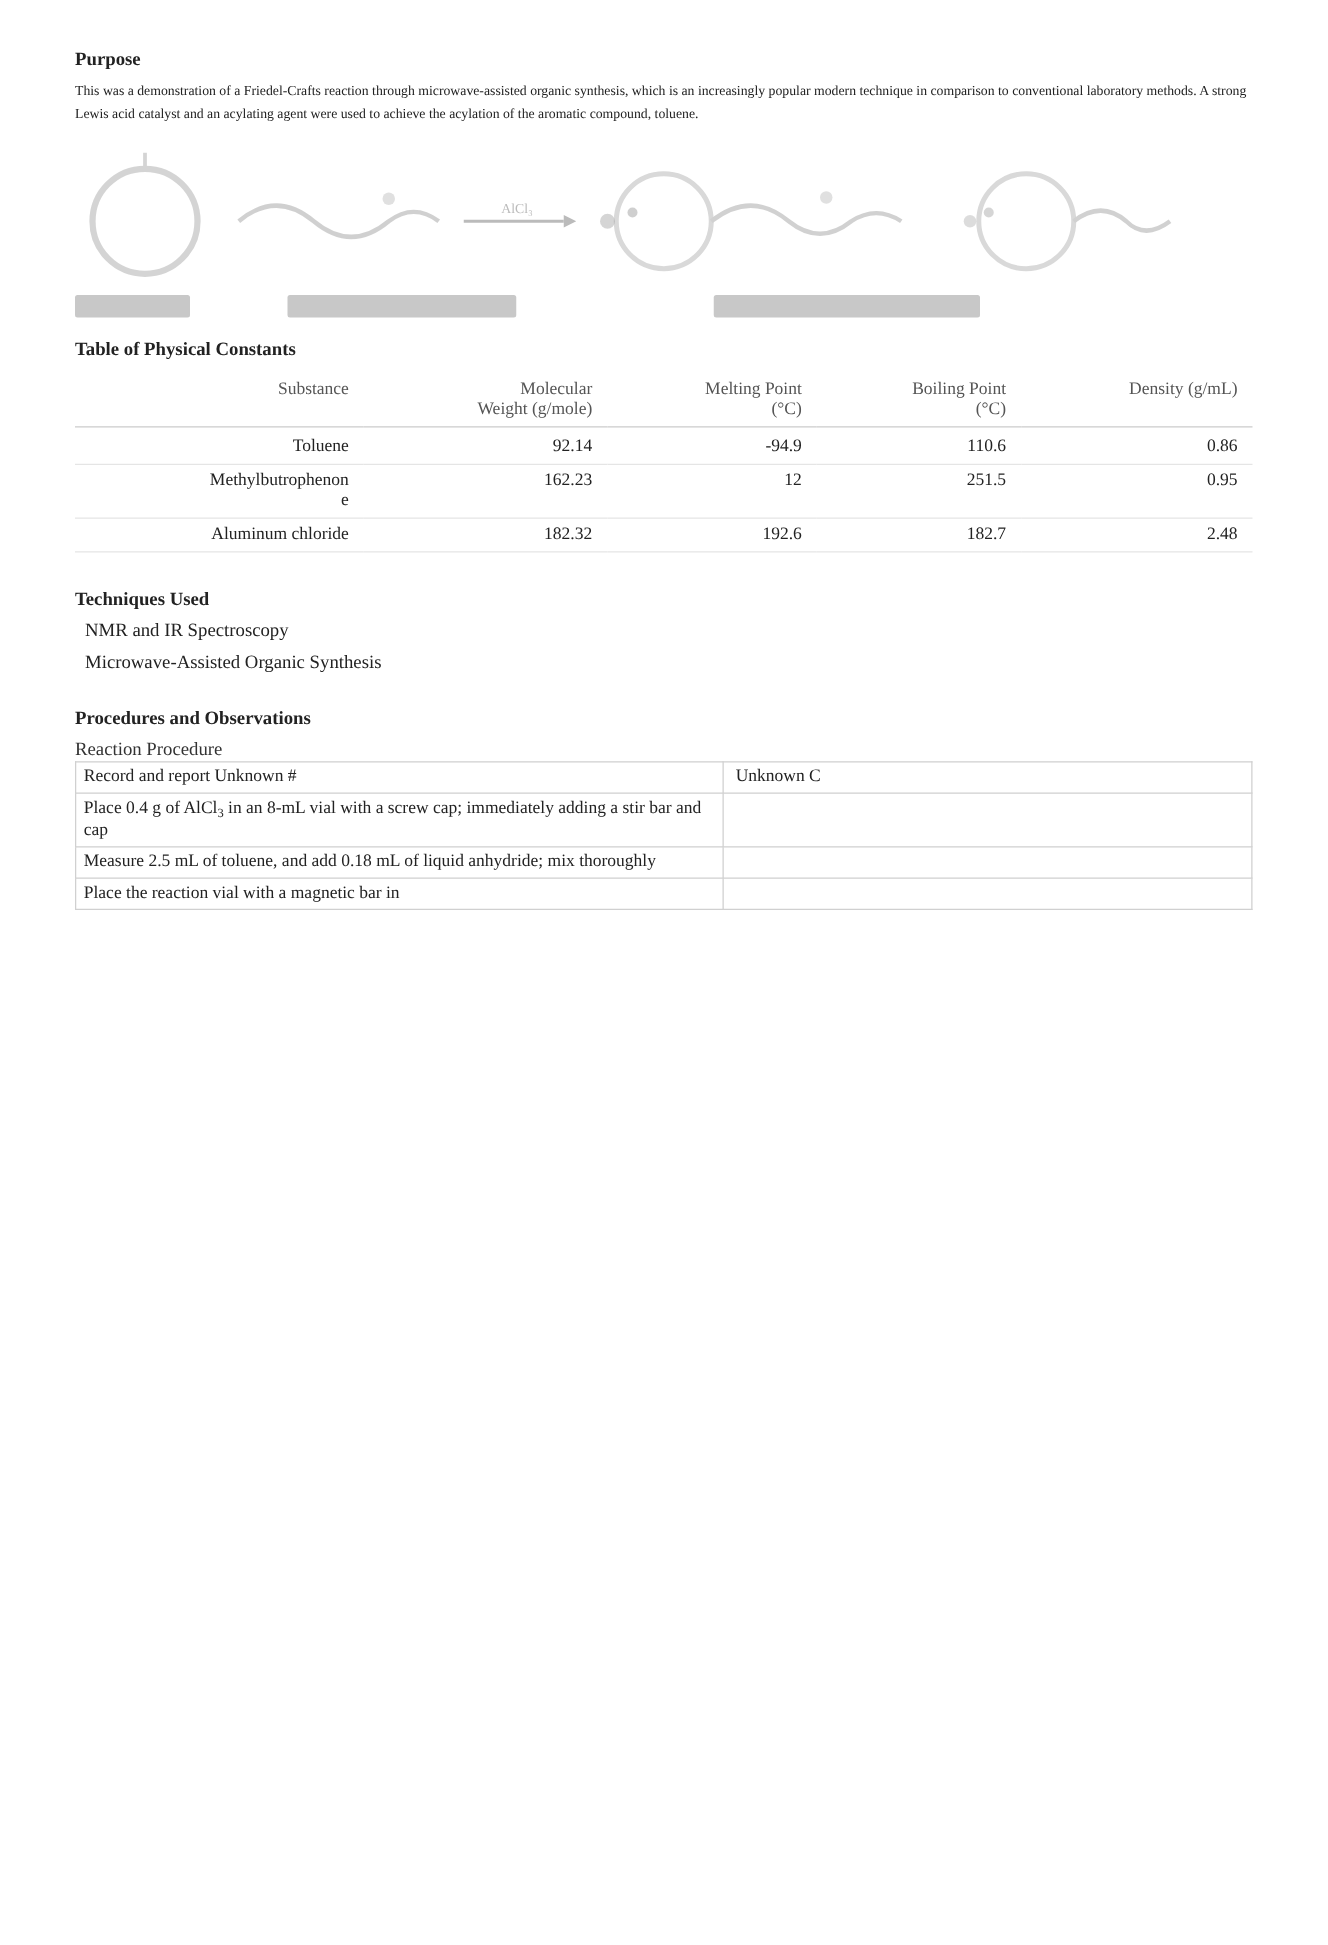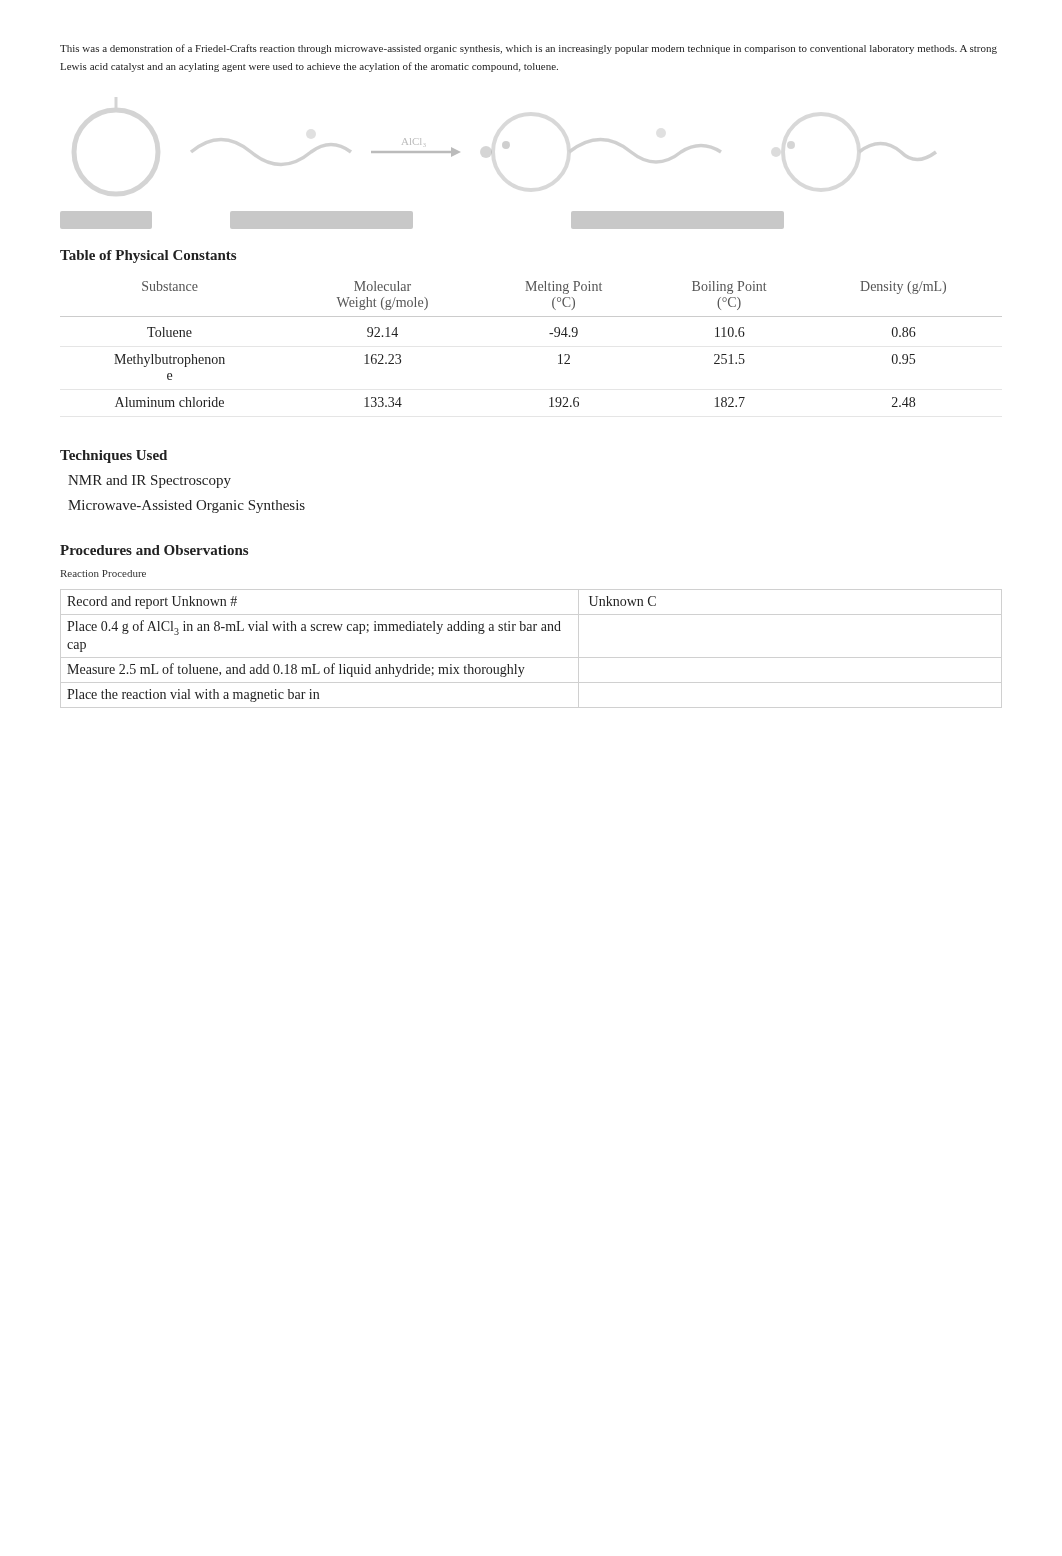--- a/index.html
+++ b/index.html
@@ -42,21 +42,21 @@
       margin-bottom: 30px;
     }
     .physical-table {
       width: 100%;
       border-collapse: collapse;
       font-size: 14px;
       margin-top: 10px;
     }
     .physical-table th, .physical-table td {
       padding: 5px 12px 5px 0;
-      text-align: center;
+      text-align: right;
       vertical-align: top;
       border: none;
     }
     .physical-table thead tr {
       border-bottom: 1px solid #ccc;
     }
     .physical-table tbody tr {
       border-bottom: 1px solid #e5e5e5;
     }
     .physical-table tbody tr:first-child td {
@@ -71,22 +71,21 @@
     }
     .technique-item {
       font-size: 15px;
       margin-bottom: 8px;
       padding-left: 8px;
     }
     .procedures-section {
       margin-bottom: 20px;
     }
     .procedure-subtitle {
-      font-size: 11px;
-      margin-bottom: 10px;
+      font-size: 15px;
       color: #333;
     }
     .procedure-table {
       width: 100%;
       border-collapse: collapse;
       font-size: 14px;
     }
     .procedure-table td {
       padding: 4px 10px 4px 0;
       vertical-align: top;
@@ -129,20 +128,21 @@
       align-items: center;
       gap: 20px;
       margin-top: 4px;
       margin-bottom: 16px;
     }
   </style>
 </head>
 <body>
 
 <section>
+  <h2 class="section-title">Purpose</h2>
   <p class="purpose-text">This was a demonstration of a Friedel-Crafts reaction through microwave-assisted organic synthesis, which is an increasingly popular modern technique in comparison to conventional laboratory methods. A strong Lewis acid catalyst and an acylating agent were used to achieve the acylation of the aromatic compound, toluene.</p>
 </section>
 
 <section class="reactions-section">
 
   <div class="reaction-svg-area">
     <svg width="940" height="110" viewBox="0 0 940 110" xmlns="http://www.w3.org/2000/svg">
 
       <g opacity="0.5">
         <circle cx="55" cy="55" r="42" fill="none" stroke="#aaa" stroke-width="5"></circle>
@@ -220,21 +220,21 @@
       </tr>
       <tr>
         <td>Methylbutrophenon<br>e</td>
         <td>162.23</td>
         <td>12</td>
         <td>251.5</td>
         <td>0.95</td>
       </tr>
       <tr>
         <td>Aluminum chloride</td>
-        <td>133.34</td>
+        <td>182.32</td>
         <td>192.6</td>
         <td>182.7</td>
         <td>2.48</td>
       </tr>
     </tbody>
   </table>
 </section>
 
 <section class="techniques-section">
   <h2 class="section-title">Techniques Used</h2>

